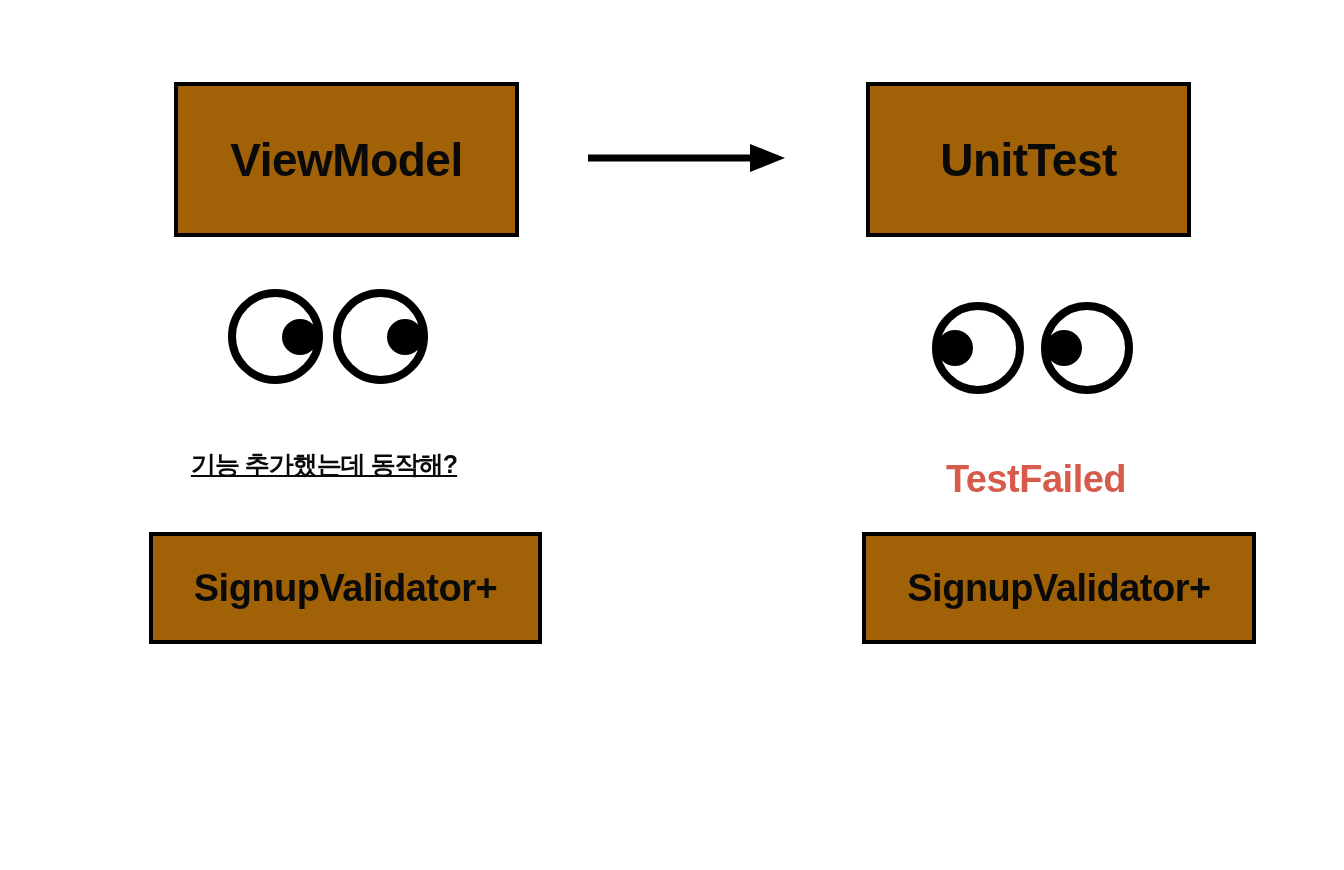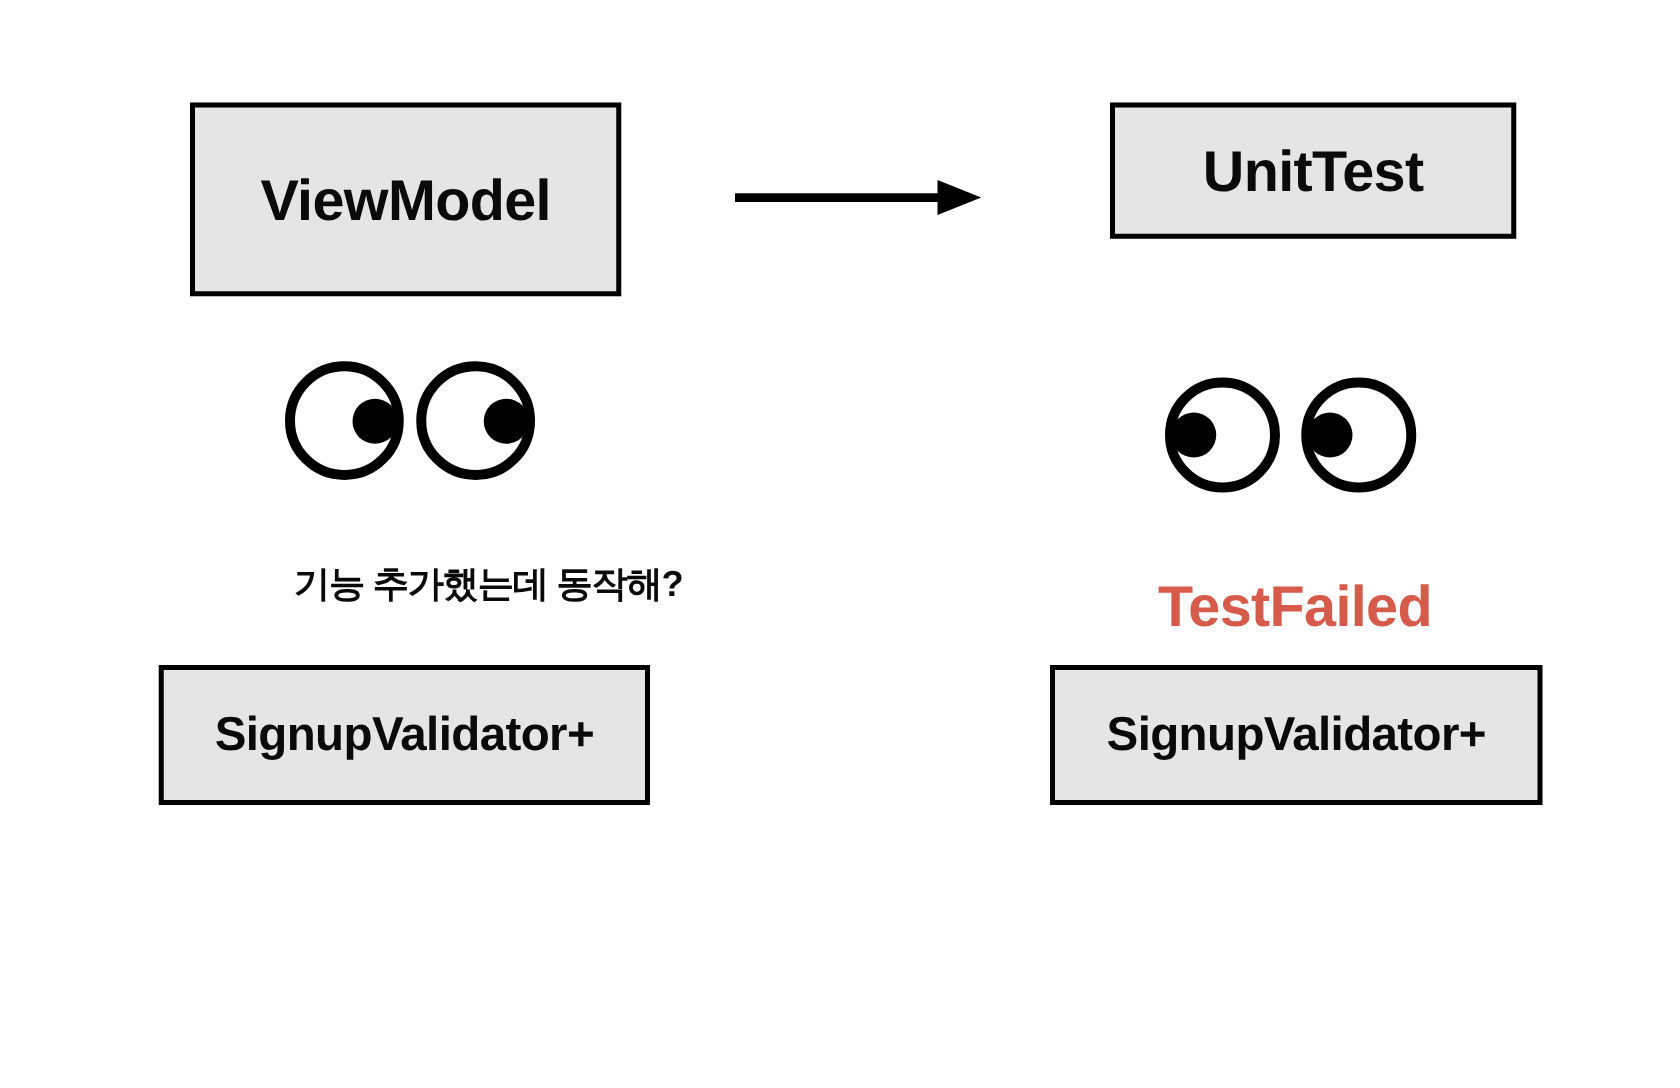--- a/index.html
+++ b/index.html
@@ -11,34 +11,35 @@
   .canvas {
     position: relative;
     width: 1344px;
     height: 870px;
     background: #ffffff;
     overflow: hidden;
   }
   .diagram-box {
     position: absolute;
     border: 4px solid #000000;
-    background: #e5e5e5;
+    background: #a16207;
     display: flex;
     align-items: center;
     justify-content: center;
     box-sizing: border-box;
     color: #0a0a0a;
     font-weight: 700;
     letter-spacing: -0.5px;
+    margin-left: 22px;
   }
   .box-top { font-size: 46px; }
   .box-code { font-size: 38px; }
 
   .viewmodel-box  { left: 152px; top: 82px;  width: 345px; height: 155px; }
-  .unittest-box   { left: 888px; top: 82px;  width: 325px; height: 109px; }
+  .unittest-box   { left: 844px; top: 82px;  width: 325px; height: 155px; }
   .signup-left    { left: 127px; top: 532px; width: 393px; height: 112px; }
   .signup-right   { left: 840px; top: 532px; width: 394px; height: 112px; }
 
   .arrow-wrap {
     position: absolute;
     left: 588px;
     top: 140px;
     width: 200px;
     height: 36px;
   }
@@ -66,37 +67,38 @@
     background: #000000;
     border-radius: 50%;
     top: 50%;
     transform: translateY(-50%);
   }
   .pupil-right { right: -3px; }
   .pupil-left  { left: -3px; }
 
   .caption {
     position: absolute;
-    text-align: right;
+    text-align: center;
     font-weight: 700;
     color: #0a0a0a;
-    font-size: 29px;
+    font-size: 25px;
     letter-spacing: -1px;
     white-space: nowrap;
+    text-decoration: underline;
   }
   .caption-question { left: 102px; top: 448px; width: 444px; }
   .caption-thought  { left: 95px;  top: 706px; width: 440px; }
 
   .status-label {
     position: absolute;
     left: 836px;
     top: 458px;
     width: 400px;
     text-align: center;
-    font-size: 46px;
+    font-size: 38px;
     font-weight: 700;
     letter-spacing: -0.5px;
     white-space: nowrap;
   }
 </style>
 </head>
 <body>
 
 <div class="canvas">
 

